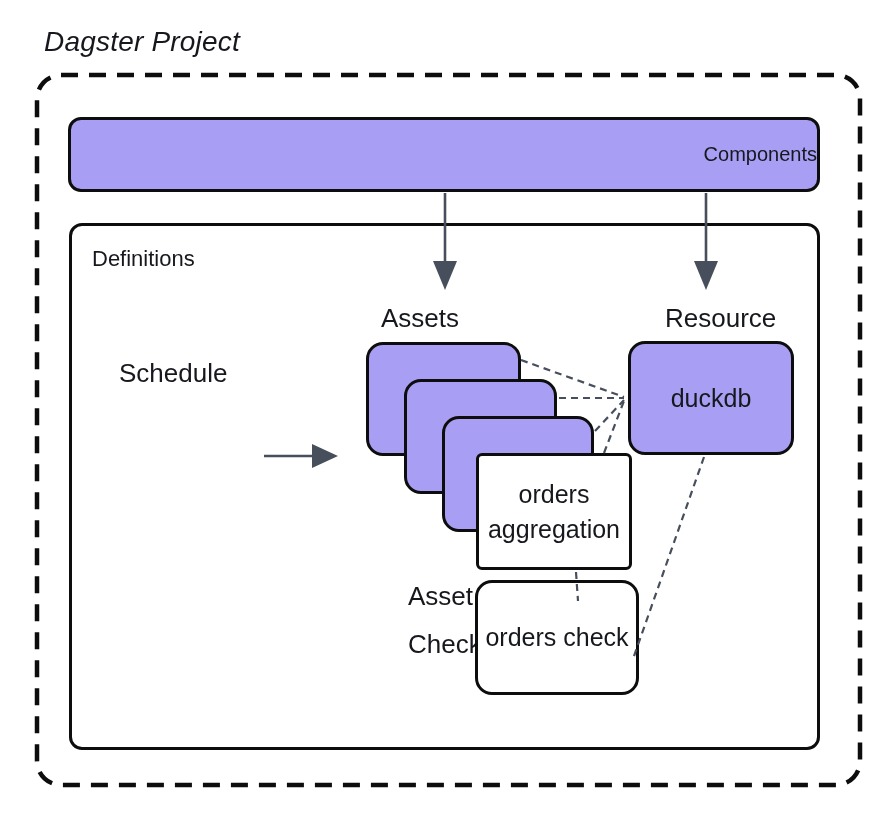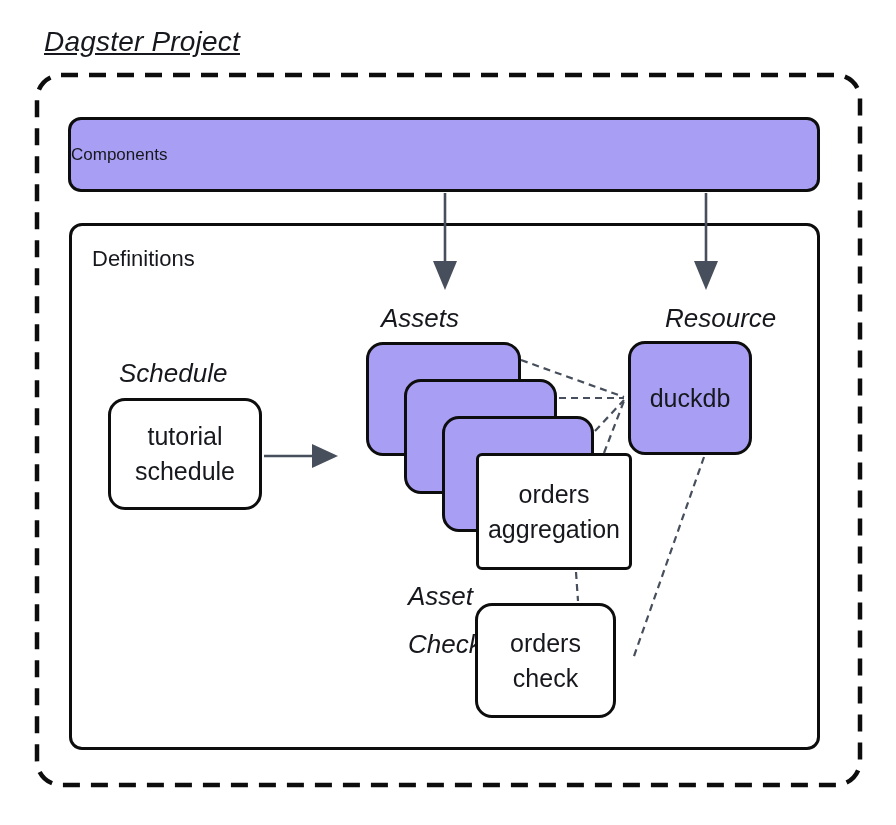--- a/index.html
+++ b/index.html
@@ -12,57 +12,56 @@
   html,body{margin:0;padding:0;background:var(--bg);}
   .canvas{
     position:relative;width:896px;height:825px;background:var(--bg);
     font-family:"Liberation Sans","DejaVu Sans",sans-serif;color:var(--text);
     overflow:hidden;
   }
   .diagram-title{
     position:absolute;left:44px;top:26px;
     font-size:28px;font-style:italic;font-weight:500;letter-spacing:0.2px;
     white-space:nowrap;
-    text-decoration:underline;
   }
   .components-bar{
     position:absolute;left:68px;top:117px;width:752px;height:75px;
     background:var(--purple);border:3.5px solid var(--box-border);border-radius:13px;
-    display:flex;align-items:center;justify-content:flex-start;
-    font-size:17px;box-sizing:border-box;
+    display:flex;align-items:center;justify-content:flex-end;
+    font-size:20px;box-sizing:border-box;
   }
   .definitions-box{
     position:absolute;left:69px;top:223px;width:751px;height:527px;
     background:var(--bg);border:3.5px solid var(--box-border);border-radius:13px;
     box-sizing:border-box;
   }
   .definitions-label{
     position:absolute;left:92px;top:246px;font-size:22px;white-space:nowrap;
   }
   .section-label{
-    position:absolute;font-size:26px;font-style:italic;white-space:nowrap;
+    position:absolute;font-size:26px;white-space:nowrap;
   }
   .schedule-label{left:119px;top:358px;}
   .assets-label{left:381px;top:303px;}
   .resource-label{left:641px;top:303px;margin-left:24px;}
   .asset-check-label{left:408px;top:572px;width:104px;line-height:48px;white-space:normal;}
   .node{
     position:absolute;border:3.5px solid var(--box-border);border-radius:17px;
     box-sizing:border-box;display:flex;align-items:center;justify-content:center;
     text-align:center;font-size:25px;line-height:35px;padding:2px;
   }
   .node.purple{background:var(--purple);}
   .node.white{background:var(--bg);}
   .tutorial-schedule{left:108px;top:398px;width:154px;height:112px;}
   .asset-card-1{left:366px;top:342px;width:155px;height:114px;}
   .asset-card-2{left:404px;top:379px;width:153px;height:115px;}
   .asset-card-3{left:442px;top:416px;width:152px;height:116px;}
   .orders-aggregation{left:476px;top:453px;width:156px;height:117px;border-radius:6px;}
-  .duckdb{left:628px;top:341px;width:124px;height:114px;}
-  .orders-check{left:475px;top:603px;width:141px;height:115px;}
+  .duckdb{left:628px;top:341px;width:166px;height:114px;}
+  .orders-check{left:475px;top:580px;width:164px;height:115px;}
   .overlay{
     position:absolute;left:0;top:0;width:896px;height:825px;pointer-events:none;
   }
 </style>
 </head>
 <body>
 
 <div class="canvas">
 
   <div class="diagram-title">Dagster Project</div>
@@ -72,23 +71,20 @@
   </div>
 
   <div class="definitions-box"></div>
   <div class="definitions-label">Definitions</div>
 
   <div class="section-label schedule-label">Schedule</div>
   <div class="section-label assets-label">Assets</div>
   <div class="section-label resource-label">Resource</div>
   <div class="section-label asset-check-label">Asset Check</div>
 
-  <div class="node white tutorial-schedule">
-    <span>tutorial schedule</span>
-  </div>
 
   <div class="node purple asset-card-1"></div>
   <div class="node purple asset-card-2"></div>
   <div class="node purple asset-card-3"></div>
 
   <div class="node purple duckdb">
     <span>duckdb</span>
   </div>
 
   <div class="node white orders-aggregation">

